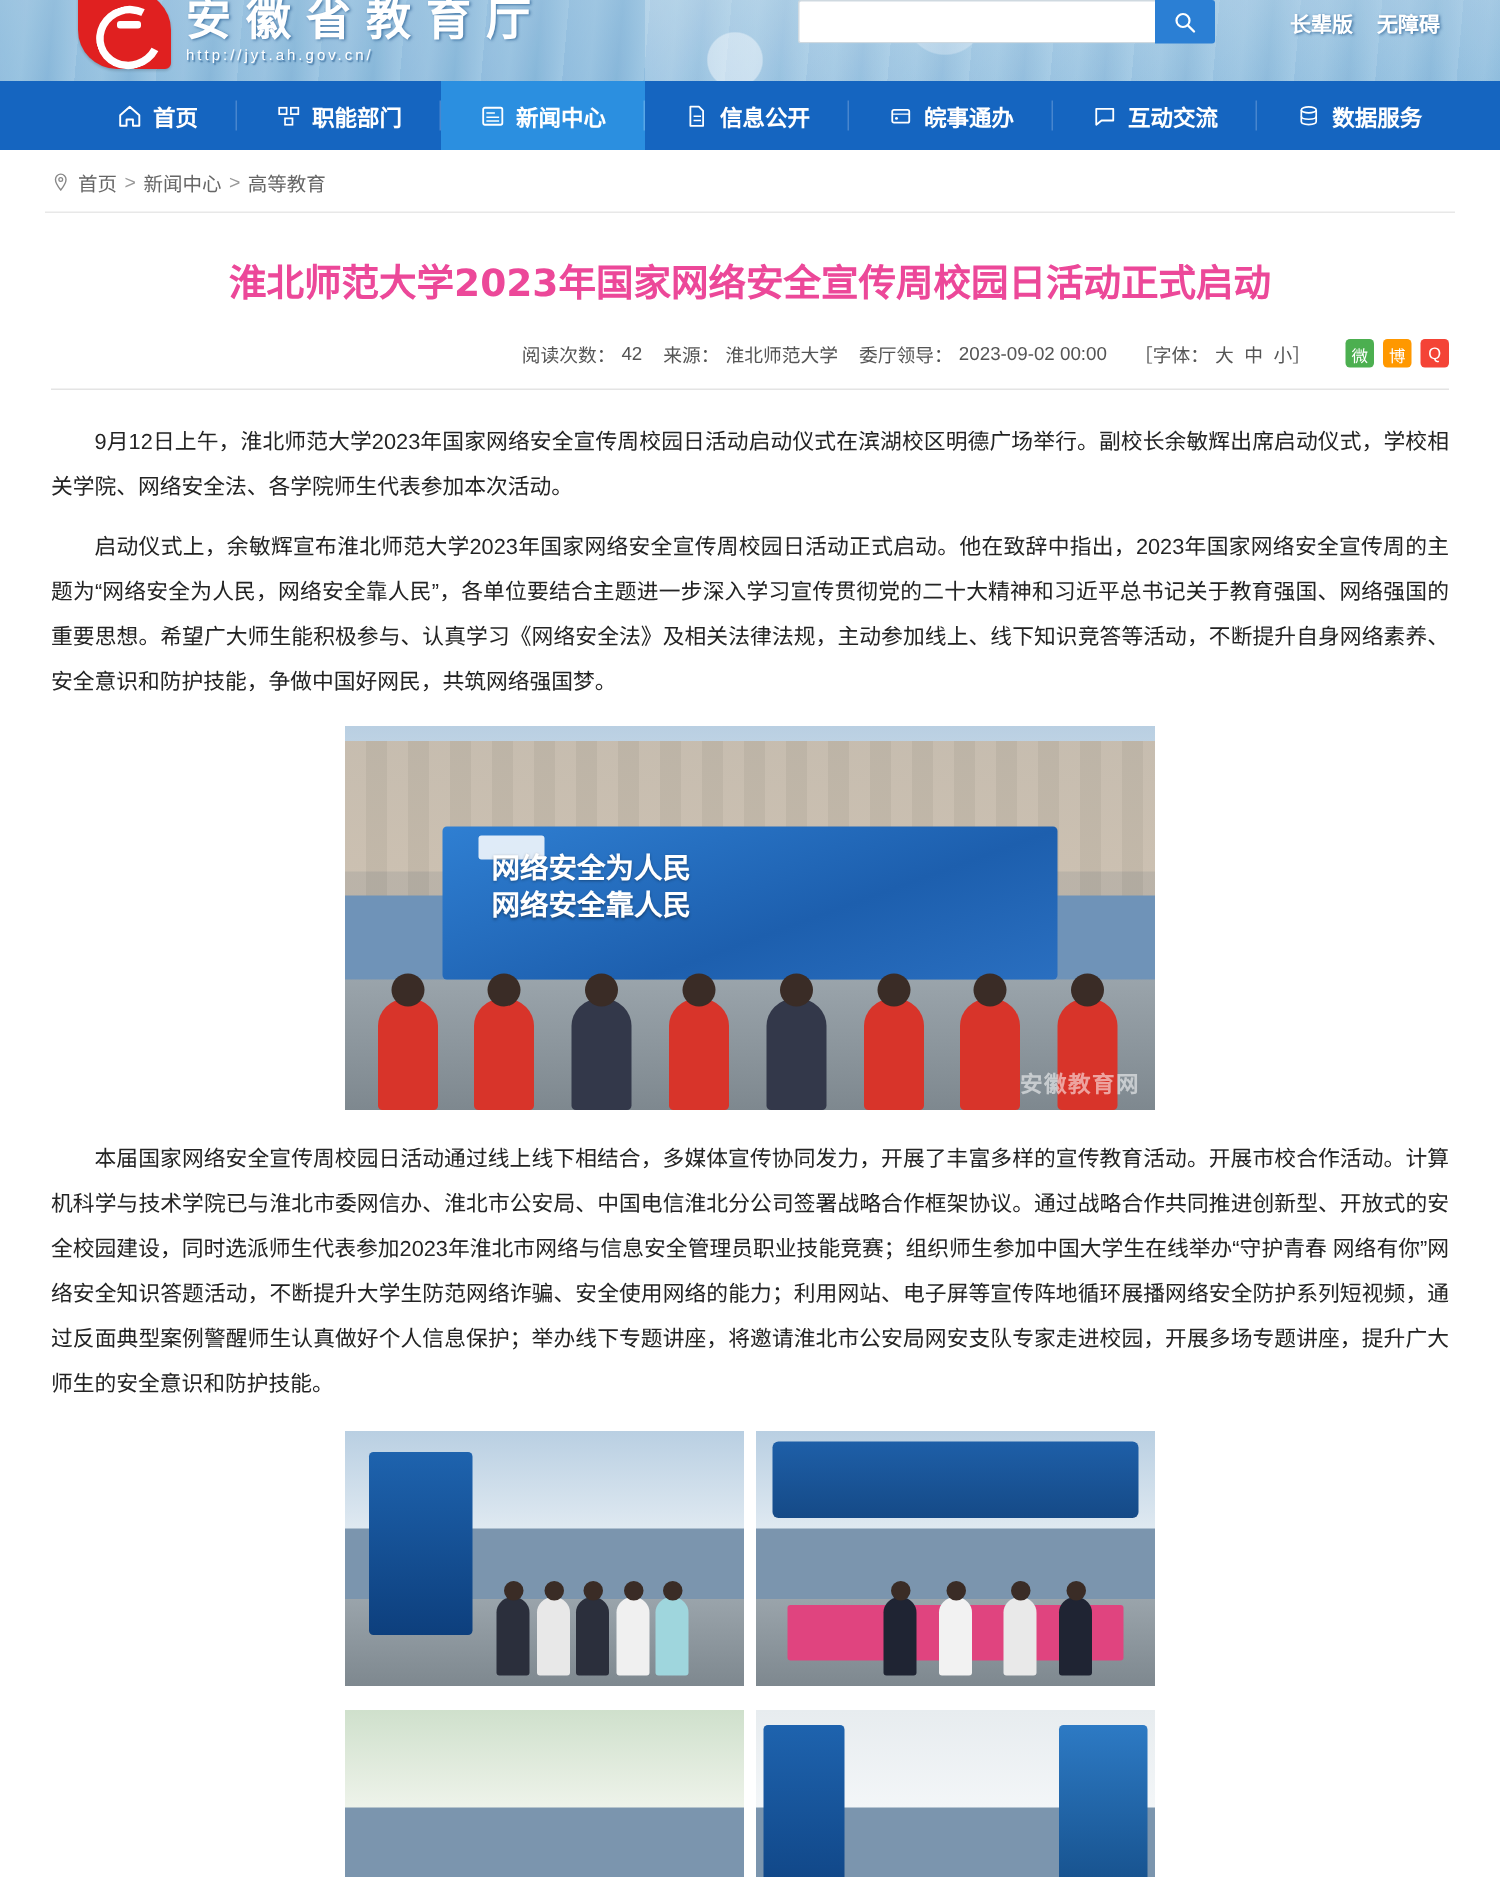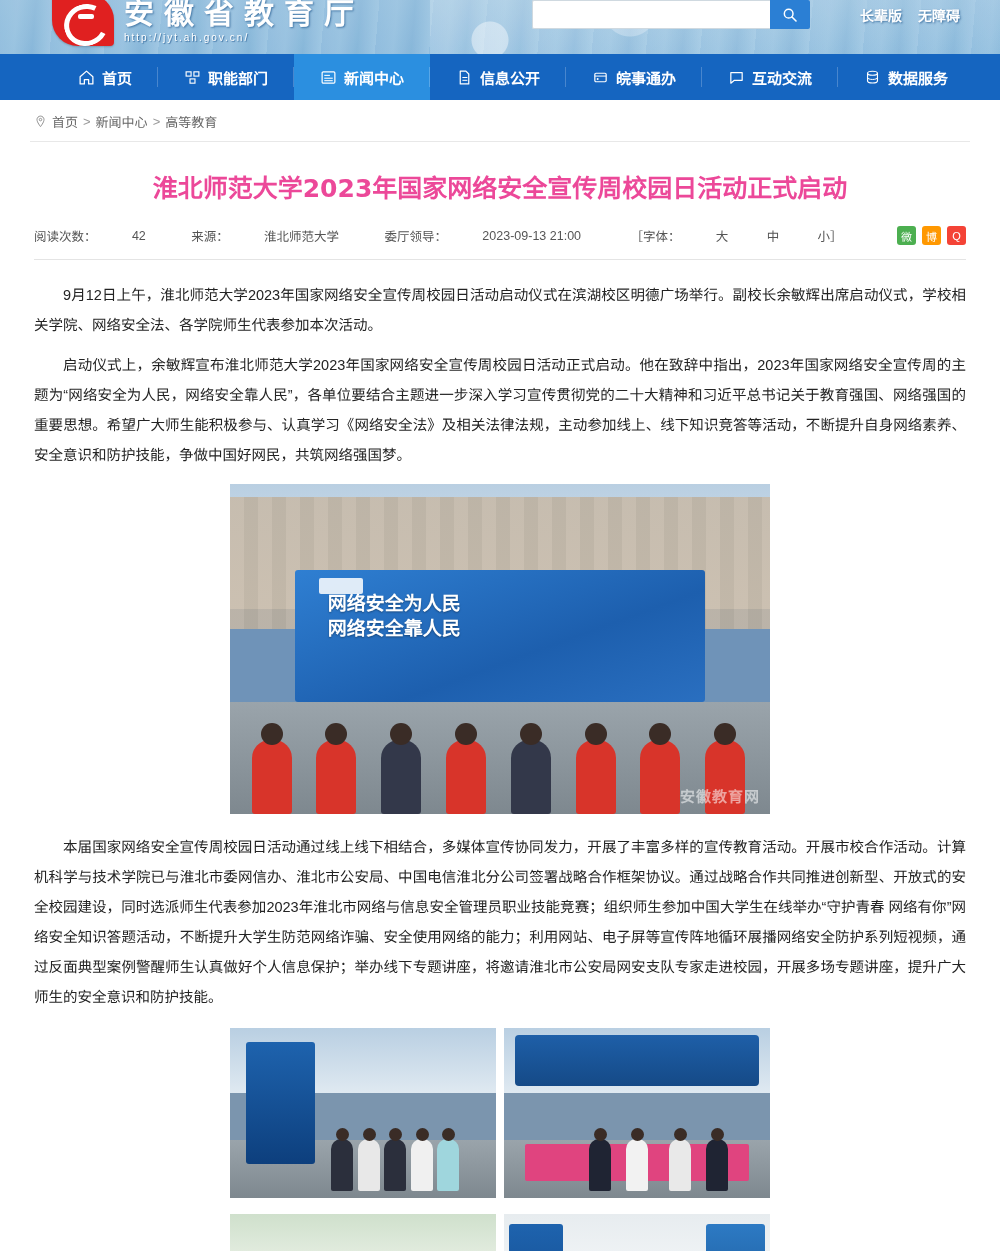--- a/index.html
+++ b/index.html
@@ -136,21 +136,21 @@
   
   .article { max-width: 940px; margin: 0 auto; padding: 0 4px; }
   .art-title {
     text-align: center;
     font-size: 25px; font-weight: bold; color: #ec4899;
     line-height: 38px;
     margin: 28px 0 18px;
     font-family: "DejaVu Sans", "Liberation Sans", sans-serif;
   }
   .art-meta {
-    display: flex; align-items: center; justify-content: space-between; gap: 14px;
+    display: flex; align-items: center; justify-content: flex-end; gap: 14px;
     font-size: 12.5px; color: #555;
     padding-bottom: 14px;
     border-bottom: 1px solid #e4e4e4;
     flex-wrap: wrap;
   }
   .art-meta .fs-label { margin-left: 4px; }
   .art-meta .fs-opt { cursor: pointer; margin: 0 3px; }
   .share { display: flex; gap: 6px; margin-left: 6px; }
   .share i {
     width: 19px; height: 19px; border-radius: 3px;
@@ -166,21 +166,21 @@
     font-size: 14.5px;
     line-height: 30px;
     color: #232323;
     text-indent: 2em;
     margin: 0 0 10px;
     text-align: justify;
   }
 
   
   .photo-big {
-    width: 540px; height: 330px; margin: 14px auto 18px;
+    width: 540px; height: 256px; margin: 14px auto 18px;
     position: relative; overflow: hidden;
     background: #6f93b8;
   }
   .photo-row {
     display: flex; justify-content: center; gap: 8px; margin: 16px 0;
   }
   .photo-half { width: 266px; height: 170px; position: relative; overflow: hidden; background:#7b95ae; }
 
   
   .ph-sky { position:absolute; left:0; top:0; right:0; height:38%;
@@ -329,21 +329,21 @@
 <div class="article">
 
   <h1 class="art-title">淮北师范大学2023年国家网络安全宣传周校园日活动正式启动</h1>
 
   <div class="art-meta">
     <span>阅读次数：</span>
     <span style="margin-left:-10px">42</span>
     <span>来源：</span>
     <span style="margin-left:-10px">淮北师范大学</span>
     <span>委厅领导：</span>
-    <span style="margin-left:-10px">2023-09-13 21:00</span>
+    <span style="margin-left:-10px">2023-09-02 00:00</span>
     <span class="fs-label">［字体：</span>
     <span class="fs-opt" style="margin-left:-10px">大</span>
     <span class="fs-opt" style="margin-left:-10px">中</span>
     <span class="fs-opt" style="margin-left:-10px">小］</span>
     <span class="share">
       <i class="wx">微</i>
       <i class="wb">博</i>
       <i class="qz">Q</i>
     </span>
   </div>

